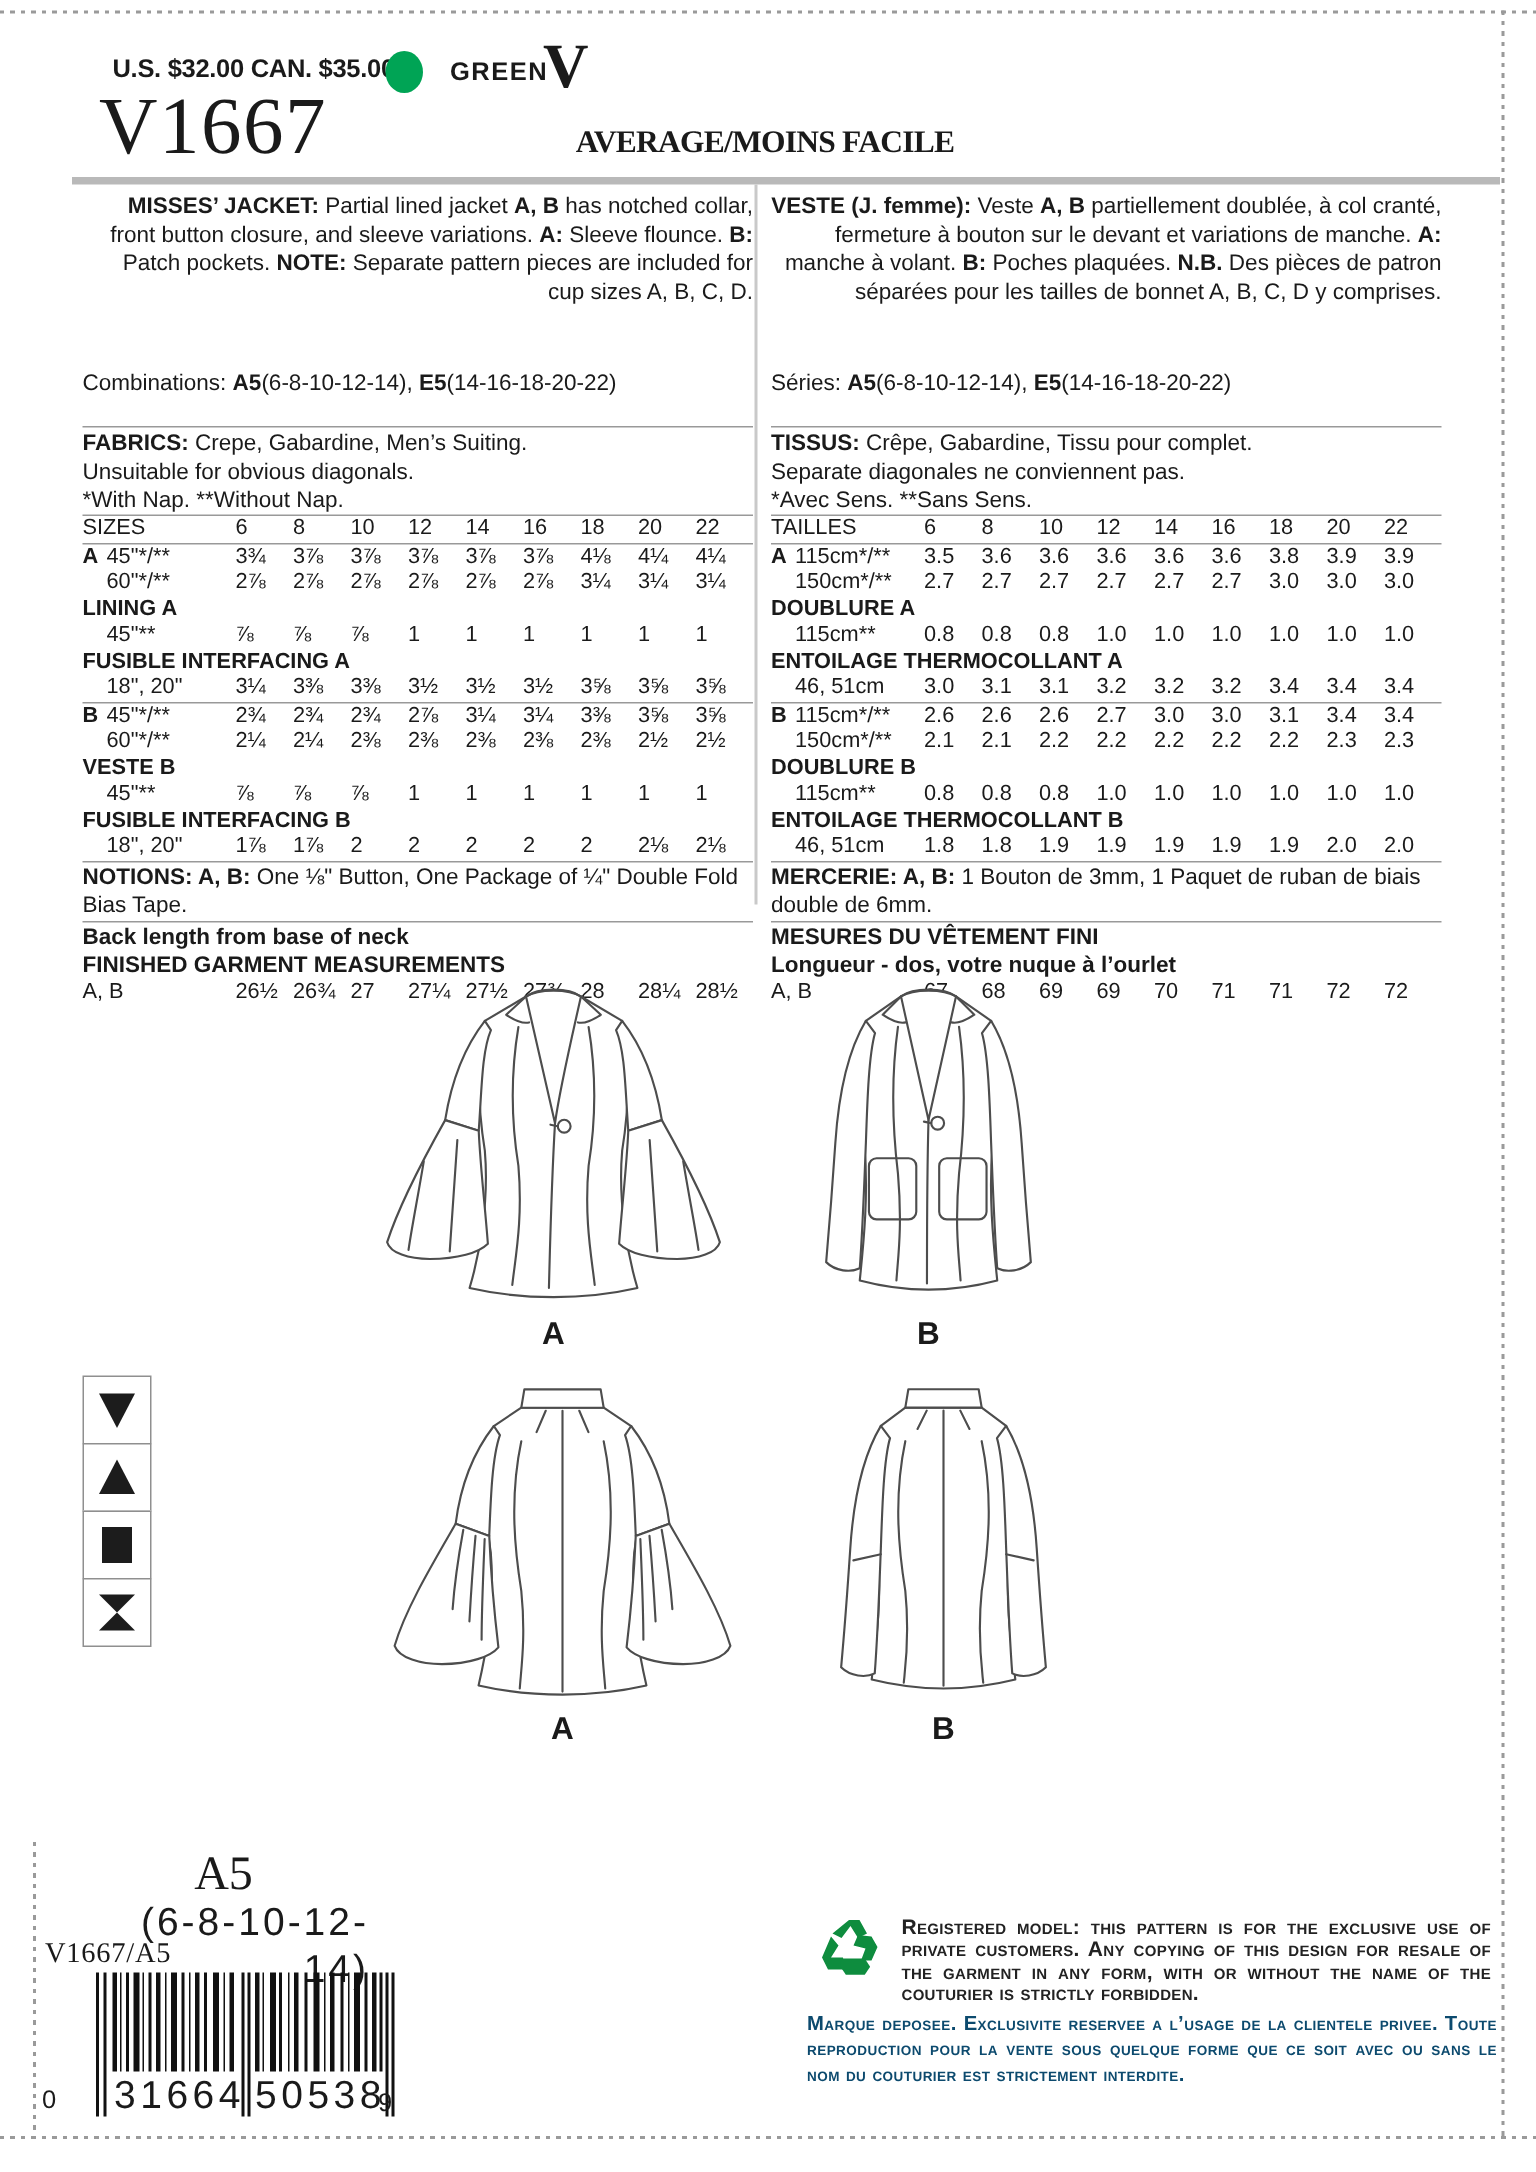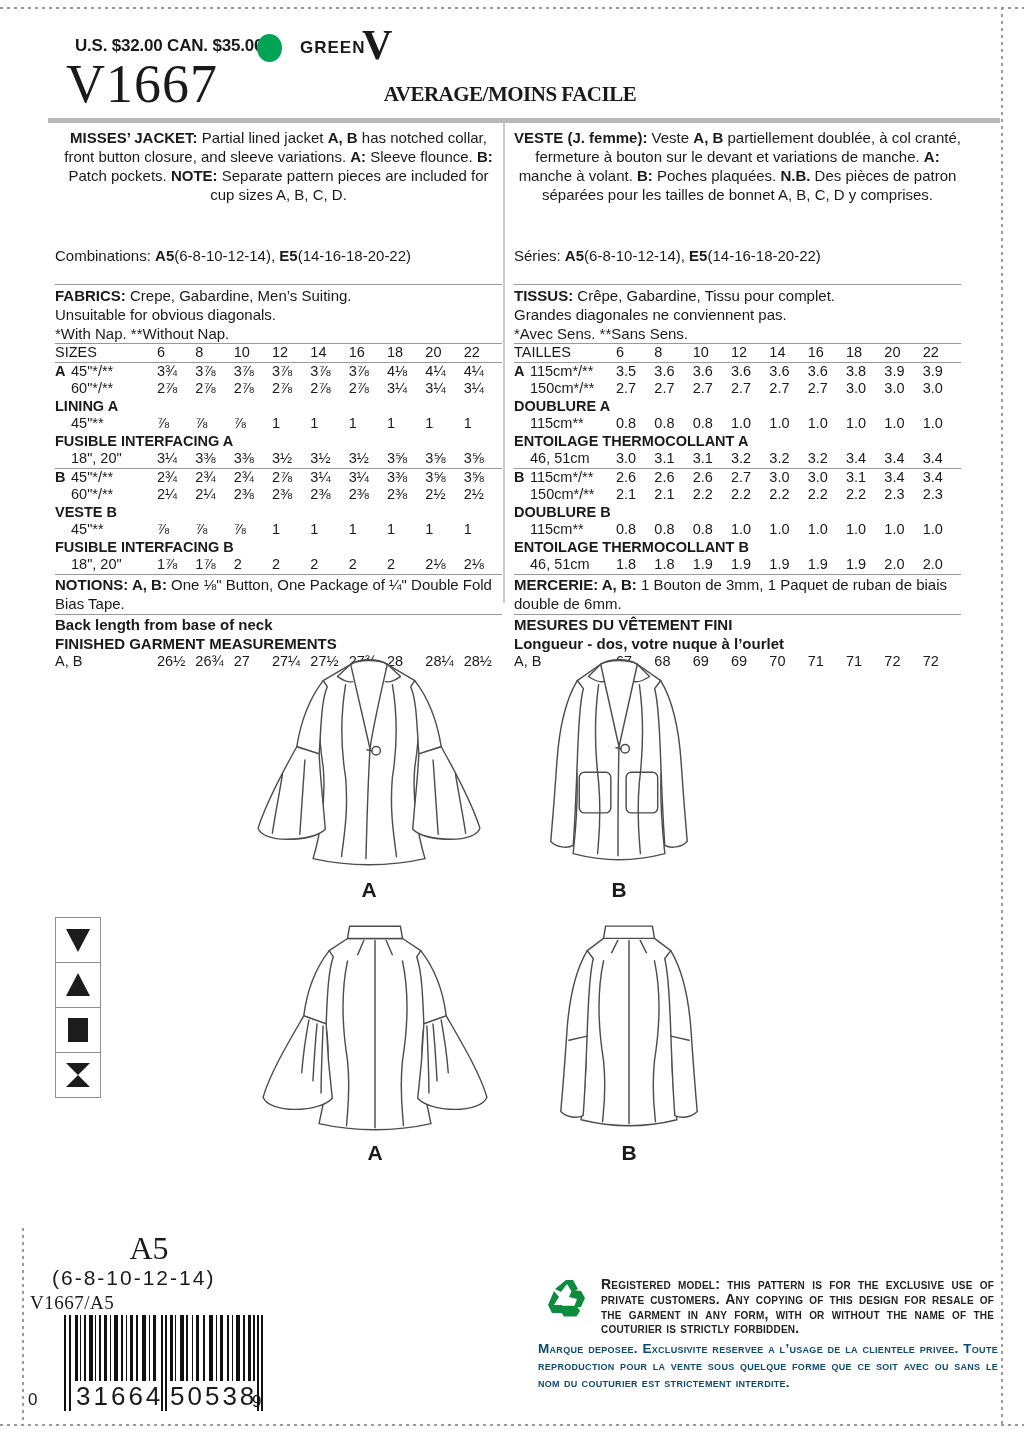--- a/index.html
+++ b/index.html
@@ -20,21 +20,21 @@
   #v-mark{left:362px;top:24px;font-size:42px;font-weight:bold;line-height:42px;}
   #pattern-number{left:66px;top:56px;font-size:54px;line-height:56px;letter-spacing:1px;}
   #difficulty{left:260px;top:82px;width:500px;text-align:center;font-size:21px;font-weight:bold;letter-spacing:-0.5px;}
   #header-rule{left:48px;top:118px;width:952px;height:5px;background:#b9b9b9;}
   #col-divider{left:503px;top:123px;width:2px;height:480px;background:#c9c9c9;}
 
   
   .col{width:447px;font-size:15px;line-height:19px;}
   #col-en{left:55px;top:128px;}
   #col-fr{left:514px;top:128px;}
-  .desc{min-height:96px;margin-bottom:22px;text-align:center;}
+  .desc{min-height:96px;margin-bottom:22px;text-align:right;}
   .combol{border-bottom:1.5px solid #999;padding-bottom:19px;}
   .napline{border-bottom:0 solid #999;}
   .fabrics-block{padding-top:1px;}
 
   
   .ptable{width:100%;}
   .trow{display:grid;grid-template-columns:102px repeat(9,1fr);line-height:17.5px;font-size:14.5px;}
   .thead{border-bottom:1.5px solid #999;border-top:1.5px solid #999;}
   .ruletop{border-top:1.5px solid #999;}
   .tsection{font-weight:bold;line-height:17.5px;font-size:14.5px;}
@@ -51,21 +51,21 @@
   .lineart{stroke:#4d4d4d;stroke-width:1.4;fill:none;stroke-linecap:round;stroke-linejoin:round;}
   .lineart .solid{fill:#ffffff;}
 
   
   #symbols{left:55px;top:918px;width:46px;}
   .symbox{width:44px;height:44px;border:1px solid #8f8f8f;margin-top:-1px;background:#fff;
           display:flex;align-items:center;justify-content:center;}
 
   
   #combo-code{left:60px;top:1230px;width:178px;text-align:center;font-size:32px;}
-  #combo-sizes{left:52px;top:1266px;width:194px;text-align:left;font-size:21px;letter-spacing:2px;}
+  #combo-sizes{left:52px;top:1266px;width:194px;text-align:right;font-size:26px;letter-spacing:2px;}
   #sku{left:30px;top:1292px;font-size:19px;letter-spacing:0.5px;}
   #barcode{left:64px;top:1315px;width:200px;height:96px;}
   #barcode .bar{position:absolute;background:#111;top:0;}
   .bc-num{position:absolute;top:66px;font-size:26px;background:#fff;padding:0 2px;letter-spacing:3px;}
   #bc-num-1{left:10px;}
   #bc-num-2{left:104px;text-align:right;}
   #bc-side-0{left:28px;top:1390px;font-size:17px;}
   #bc-side-9{left:252px;top:1392px;font-size:17px;}
 
   #recycle{left:545px;top:1276px;}
@@ -227,21 +227,21 @@
         <div class="tval">28</div>
         <div class="tval">28¼</div>
         <div class="tval">28½</div>
       </div>
   </div>
 
   <div class="abs col" id="col-fr">
     <div class="desc"><span class="b">VESTE (J. femme): </span><span>Veste </span><span class="b">A, B</span><span> partiellement doublée, à col cranté, fermeture à bouton sur le devant et variations de manche. </span><span class="b">A:</span><span> manche à volant. </span><span class="b">B:</span><span> Poches plaquées. </span><span class="b">N.B.</span><span> Des pièces de patron séparées pour les tailles de bonnet A, B, C, D y comprises.</span></div>
     <div class="combol"><span>Séries: </span><span class="b">A5</span><span>(6-8-10-12-14), </span><span class="b">E5</span><span>(14-16-18-20-22)</span></div>
     <div class="fabrics-block"><span class="b">TISSUS: </span><span>Crêpe, Gabardine, Tissu pour complet.</span></div>
-    <div>Grandes diagonales ne conviennent pas.</div>
+    <div>Separate diagonales ne conviennent pas.</div>
     <div class="napline">*Avec Sens. **Sans Sens.</div>
     <div class="ptable">
         <div class="trow thead">
           <div class="tlabel">TAILLES</div>
           <div class="tval">6</div>
           <div class="tval">8</div>
           <div class="tval">10</div>
           <div class="tval">12</div>
           <div class="tval">14</div>
           <div class="tval">16</div>

